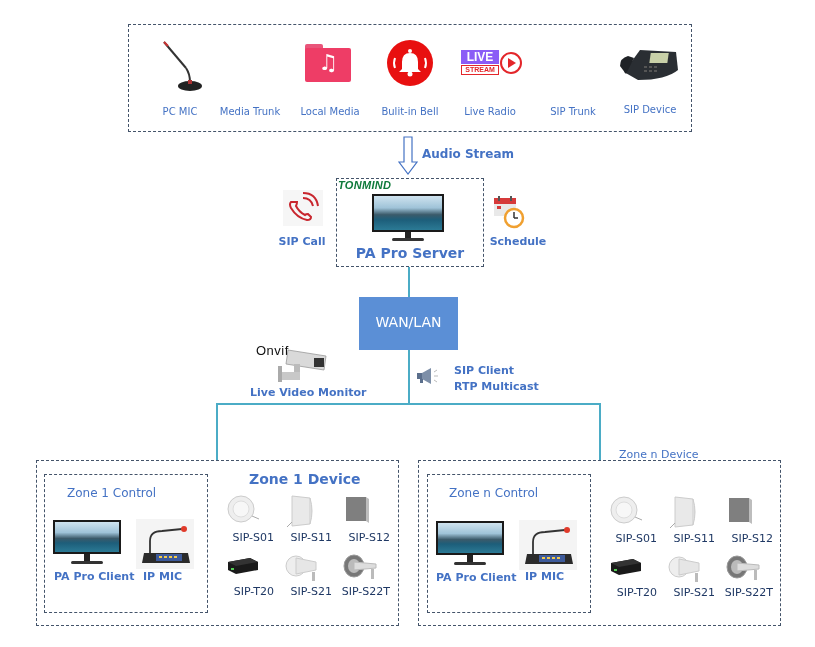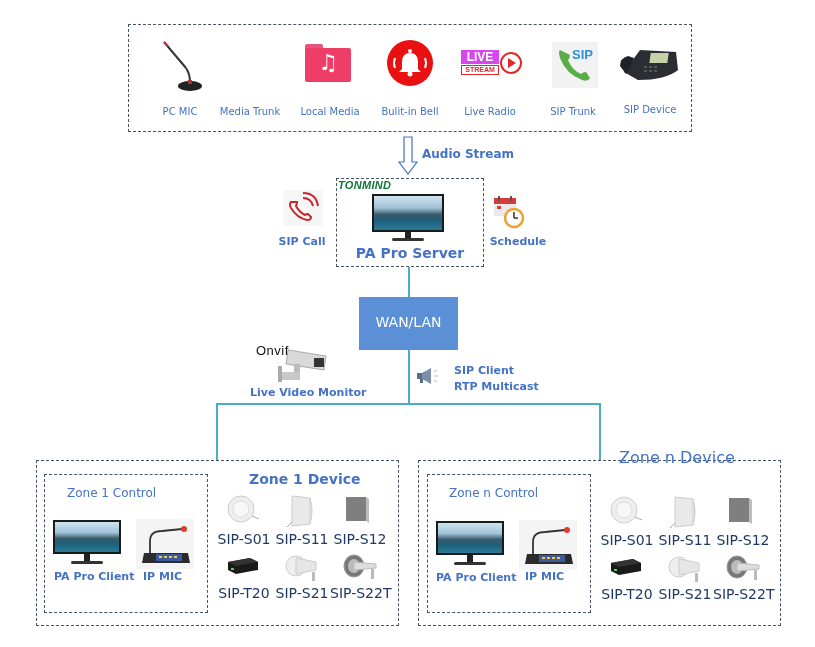--- a/index.html
+++ b/index.html
@@ -3,21 +3,21 @@
 <meta charset="utf-8">
 <style>
   html, body { margin:0; padding:0; background:#ffffff; }
   body { width:815px; height:647px; position:relative; overflow:hidden; font-family:"Liberation Sans", sans-serif; }
   .abs { position:absolute; }
   .dash { border:1px dashed #44546a; box-sizing:border-box; }
   .lbl { color:#4472c4; font-size:10px; text-align:center; white-space:nowrap; font-family:"DejaVu Sans", sans-serif; }
   .lblb { color:#4472c4; font-weight:bold; white-space:nowrap; font-family:"DejaVu Sans", sans-serif; }
   .line { position:absolute; background:#4bacc6; }
   .icon { position:absolute; }
-  .dev-lbl { position:absolute; font-size:14px; color:#1f3864; font-family:"DejaVu Sans", sans-serif; white-space:nowrap; text-align:center; width:60px; }
+  .dev-lbl { position:absolute; font-size:11px; color:#1f3864; font-family:"DejaVu Sans", sans-serif; white-space:nowrap; text-align:right; width:60px; }
   .monitor { position:absolute; }
   .monitor .scr { position:absolute; left:0; top:0; right:0; background:linear-gradient(180deg,#cfe3ef 0%,#9fc3d8 35%,#3b5a6a 55%,#1d5e7a 70%,#2b7a95 100%); border:2px solid #1a1a1a; box-sizing:border-box; }
   .monitor .neck { position:absolute; background:#222; }
   .monitor .base { position:absolute; background:#333; border-radius:2px; }
 </style>
 </head>
 <body>
 
 <div class="abs dash" style="left:128px;top:24px;width:564px;height:108px;"></div>
 
@@ -52,37 +52,31 @@
     <circle cx="25" cy="13" r="2" fill="#fff"></circle>
     <circle cx="25" cy="36" r="2.5" fill="#fff"></circle>
     <path d="M10 20 Q8 25 10 30" stroke="#fff" stroke-width="2" fill="none"></path>
     <path d="M40 20 Q42 25 40 30" stroke="#fff" stroke-width="2" fill="none"></path>
   </svg>
   <div class="lbl abs" style="left:0;top:72px;width:76px;">Bulit-in Bell</div>
 </div>
 
 <div class="abs" style="left:455px;top:34px;width:70px;height:90px;">
   <div class="icon" style="left:6px;top:16px;width:62px;height:28px;">
-    <div style="position:absolute;left:0;top:0;width:38px;height:14px;background:#d946ef;color:#fff;font-weight:bold;font-size:12px;line-height:14px;text-align:center;font-family:'Liberation Sans',sans-serif;">LIVE</div>
+    <div style="position:absolute;left:0;top:0;width:38px;height:14px;background:#8b5cf6;color:#fff;font-weight:bold;font-size:12px;line-height:14px;text-align:center;font-family:'Liberation Sans',sans-serif;">LIVE</div>
     <div style="position:absolute;left:0;top:15px;width:38px;height:10px;border:1px solid #e3262a;box-sizing:border-box;color:#e3262a;font-weight:bold;font-size:7px;line-height:8px;text-align:center;font-family:'Liberation Sans',sans-serif;">STREAM</div>
     <svg width="24" height="24" style="position:absolute;left:38px;top:1px;" viewBox="0 0 24 24">
       <circle cx="12" cy="12" r="10" fill="#fff" stroke="#e3262a" stroke-width="2"></circle>
       <path d="M9 7 L17 12 L9 17 Z" fill="#e3262a"></path>
     </svg>
   </div>
   <div class="lbl abs" style="left:0;top:72px;width:70px;">Live Radio</div>
 </div>
 
 <div class="abs" style="left:538px;top:34px;width:70px;height:90px;">
-  <div class="icon" style="left:14px;top:8px;width:46px;height:46px;background:#f2f2f2;">
-    <svg width="46" height="46" viewBox="0 0 46 46">
-      <path d="M8 8 Q6 10 8 16 Q14 32 30 38 Q36 40 38 36 L34 30 Q31 30 29 32 Q20 28 16 18 Q18 16 18 13 Z" fill="#5aae4a"></path>
-    </svg>
-    <div style="position:absolute;left:20px;top:5px;font-weight:bold;font-size:13px;color:#2d8fd5;font-family:'Liberation Sans',sans-serif;">SIP</div>
-  </div>
   <div class="lbl abs" style="left:0;top:72px;width:70px;">SIP Trunk</div>
 </div>
 
 <div class="abs" style="left:614px;top:34px;width:72px;height:90px;">
   <svg class="icon" width="64" height="40" style="left:4px;top:10px;" viewBox="0 0 64 40">
     <path d="M6 28 L22 6 L58 8 L60 26 Q48 36 20 36 Z" fill="#2a2e33"></path>
     <rect x="34" y="9" width="18" height="10" fill="#c8d0a8" transform="skewX(-8)"></rect>
     <path d="M2 22 Q2 14 10 12 L16 14 L8 30 Z" fill="#1f2226"></path>
     <g fill="#555">
         <rect x="26" y="22" width="3" height="2"></rect>
@@ -260,21 +254,21 @@
   <path d="M8 34 L52 34 L54 44 L6 44 Z" fill="#2b2b2b"></path>
   <rect x="20" y="35" width="26" height="7" fill="#3d5a9a"></rect>
   <g fill="#f2c94c">
       <rect x="23" y="37" width="3" height="2"></rect>
       <rect x="28" y="37" width="3" height="2"></rect>
       <rect x="33" y="37" width="3" height="2"></rect>
       <rect x="38" y="37" width="3" height="2"></rect>
     </g>
 </svg>
 <div class="abs lblb" style="left:525px;top:570px;font-size:11px;">IP MIC</div>
-<div class="abs lblb" style="left:619px;top:448px;font-size:16px;font-weight:normal;">Zone n Device</div>
+<div class="abs lblb" style="left:619px;top:448px;font-size:11px;font-weight:normal;">Zone n Device</div>
 <div id="zonen-devices">
     <div class="abs" style="left: 597px; top: 495px; width: 60px; height: 52px;">
       <div class="abs" style="left: 12px; top: 0px;"><svg width="34" height="30" viewBox="0 0 34 30">
           <ellipse cx="15" cy="15" rx="13" ry="13" fill="#eee" stroke="#ccc"></ellipse>
           <ellipse cx="15" cy="15" rx="8" ry="8" fill="#f7f7f7" stroke="#ddd"></ellipse>
           <line x1="26" y1="22" x2="33" y2="25" stroke="#aaa"></line>
         </svg></div>
       <div class="dev-lbl" style="left: 0px; top: 37px;">SIP-S01</div>
     </div>
     <div class="abs" style="left: 655px; top: 495px; width: 60px; height: 52px;">

